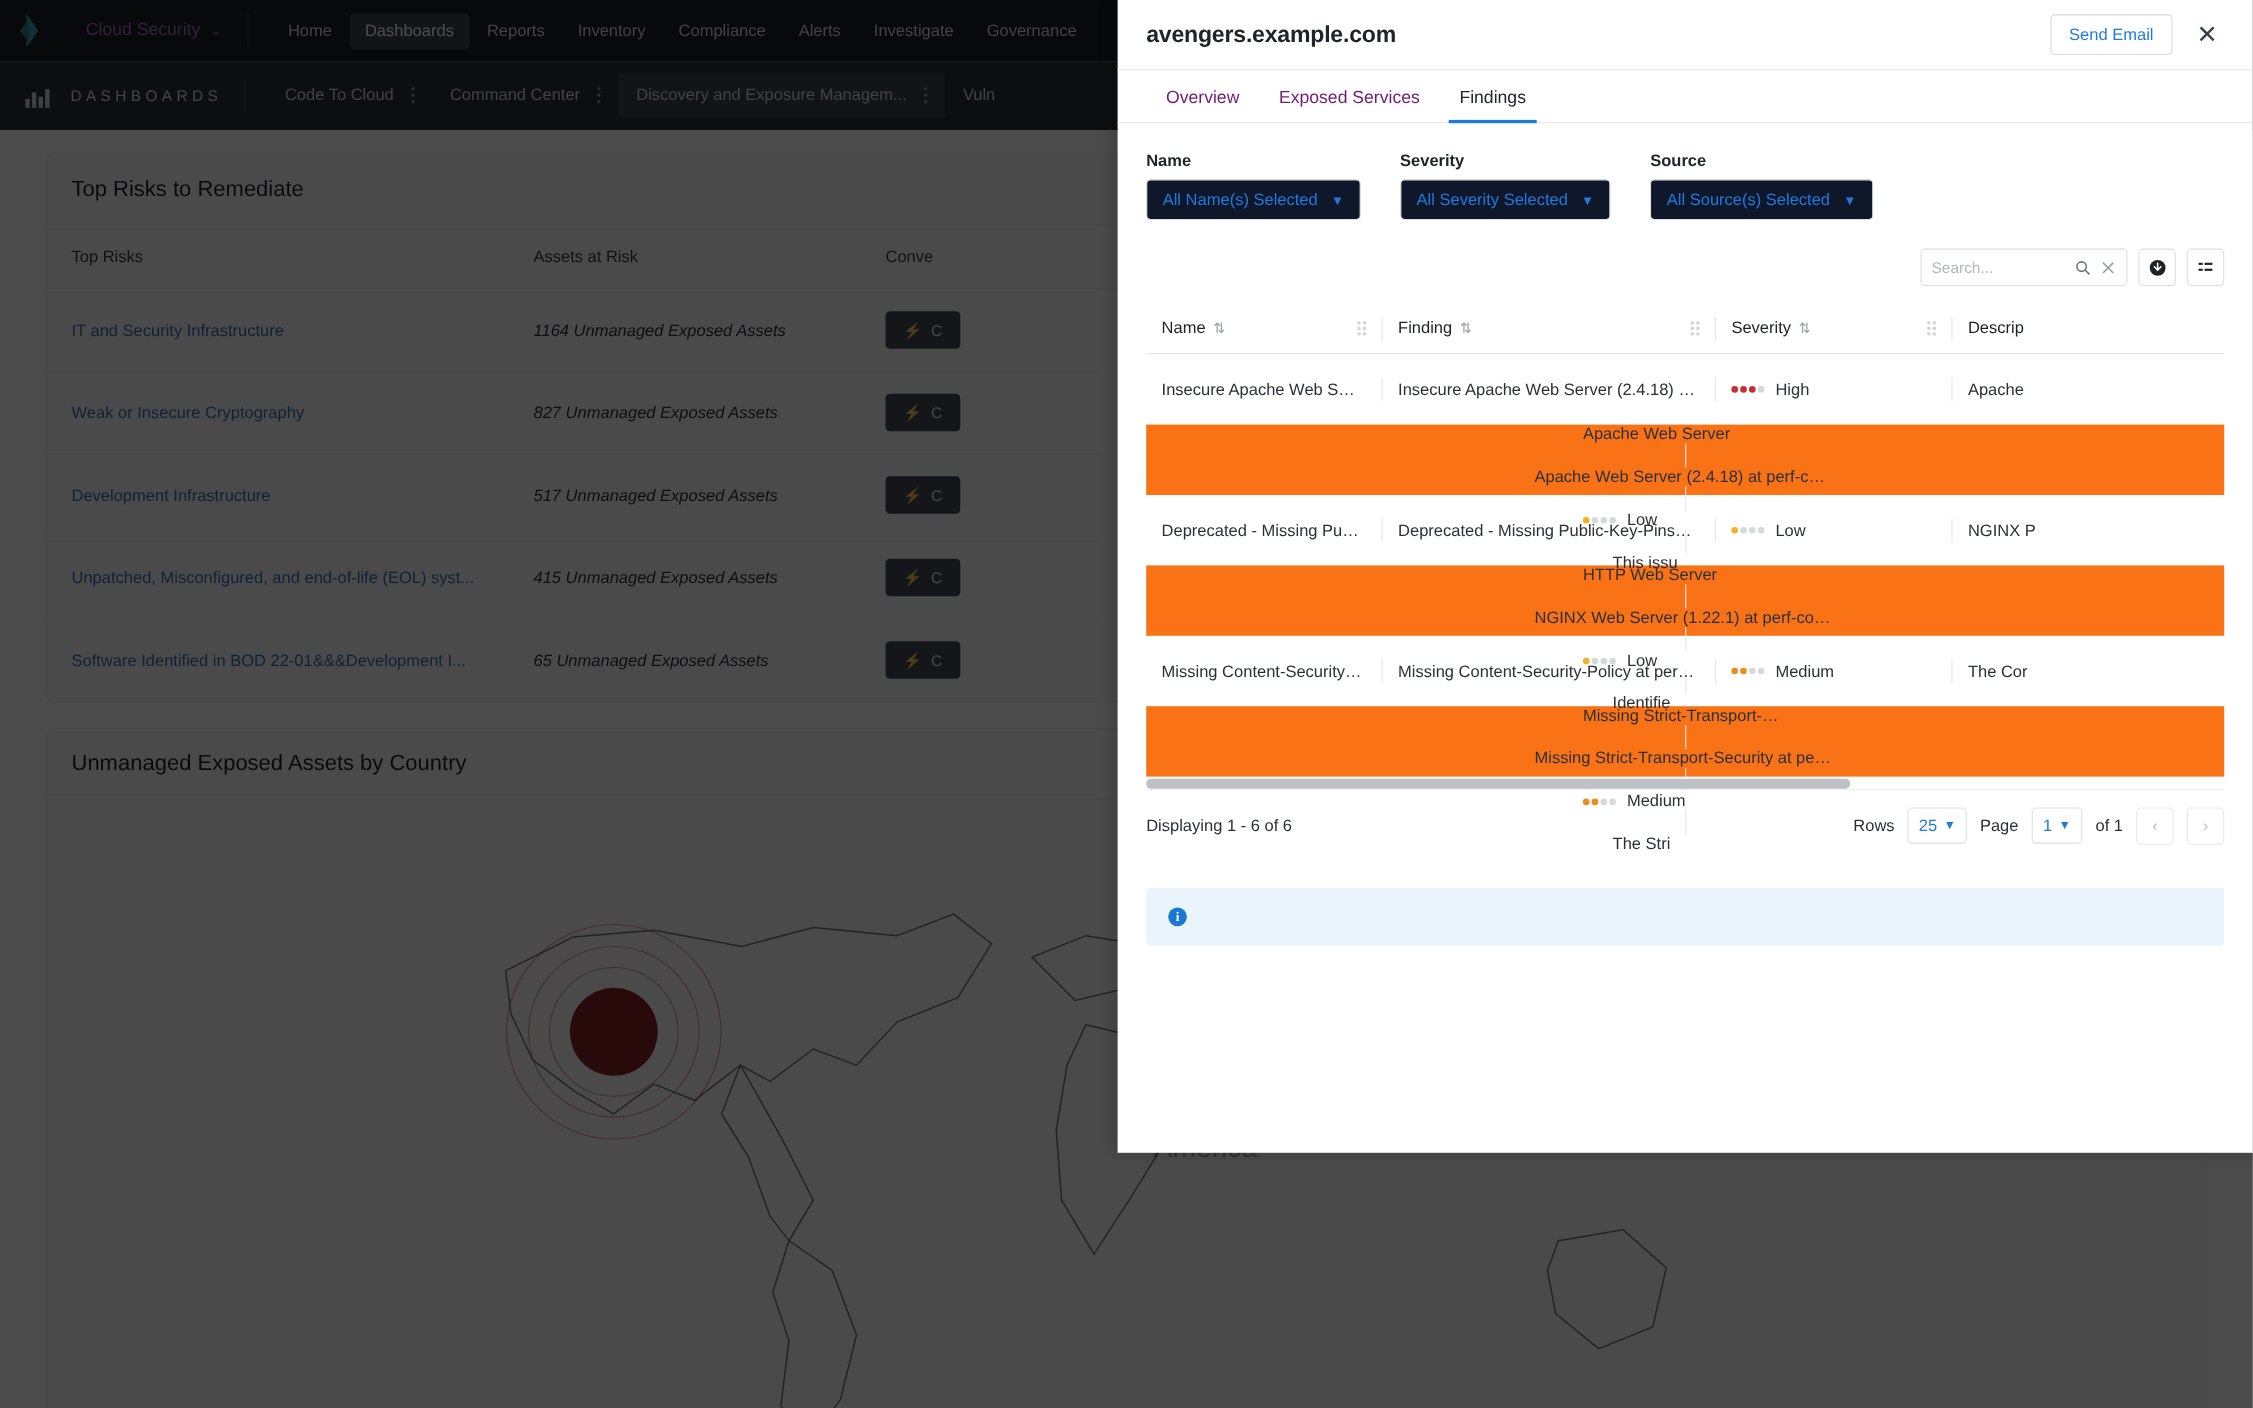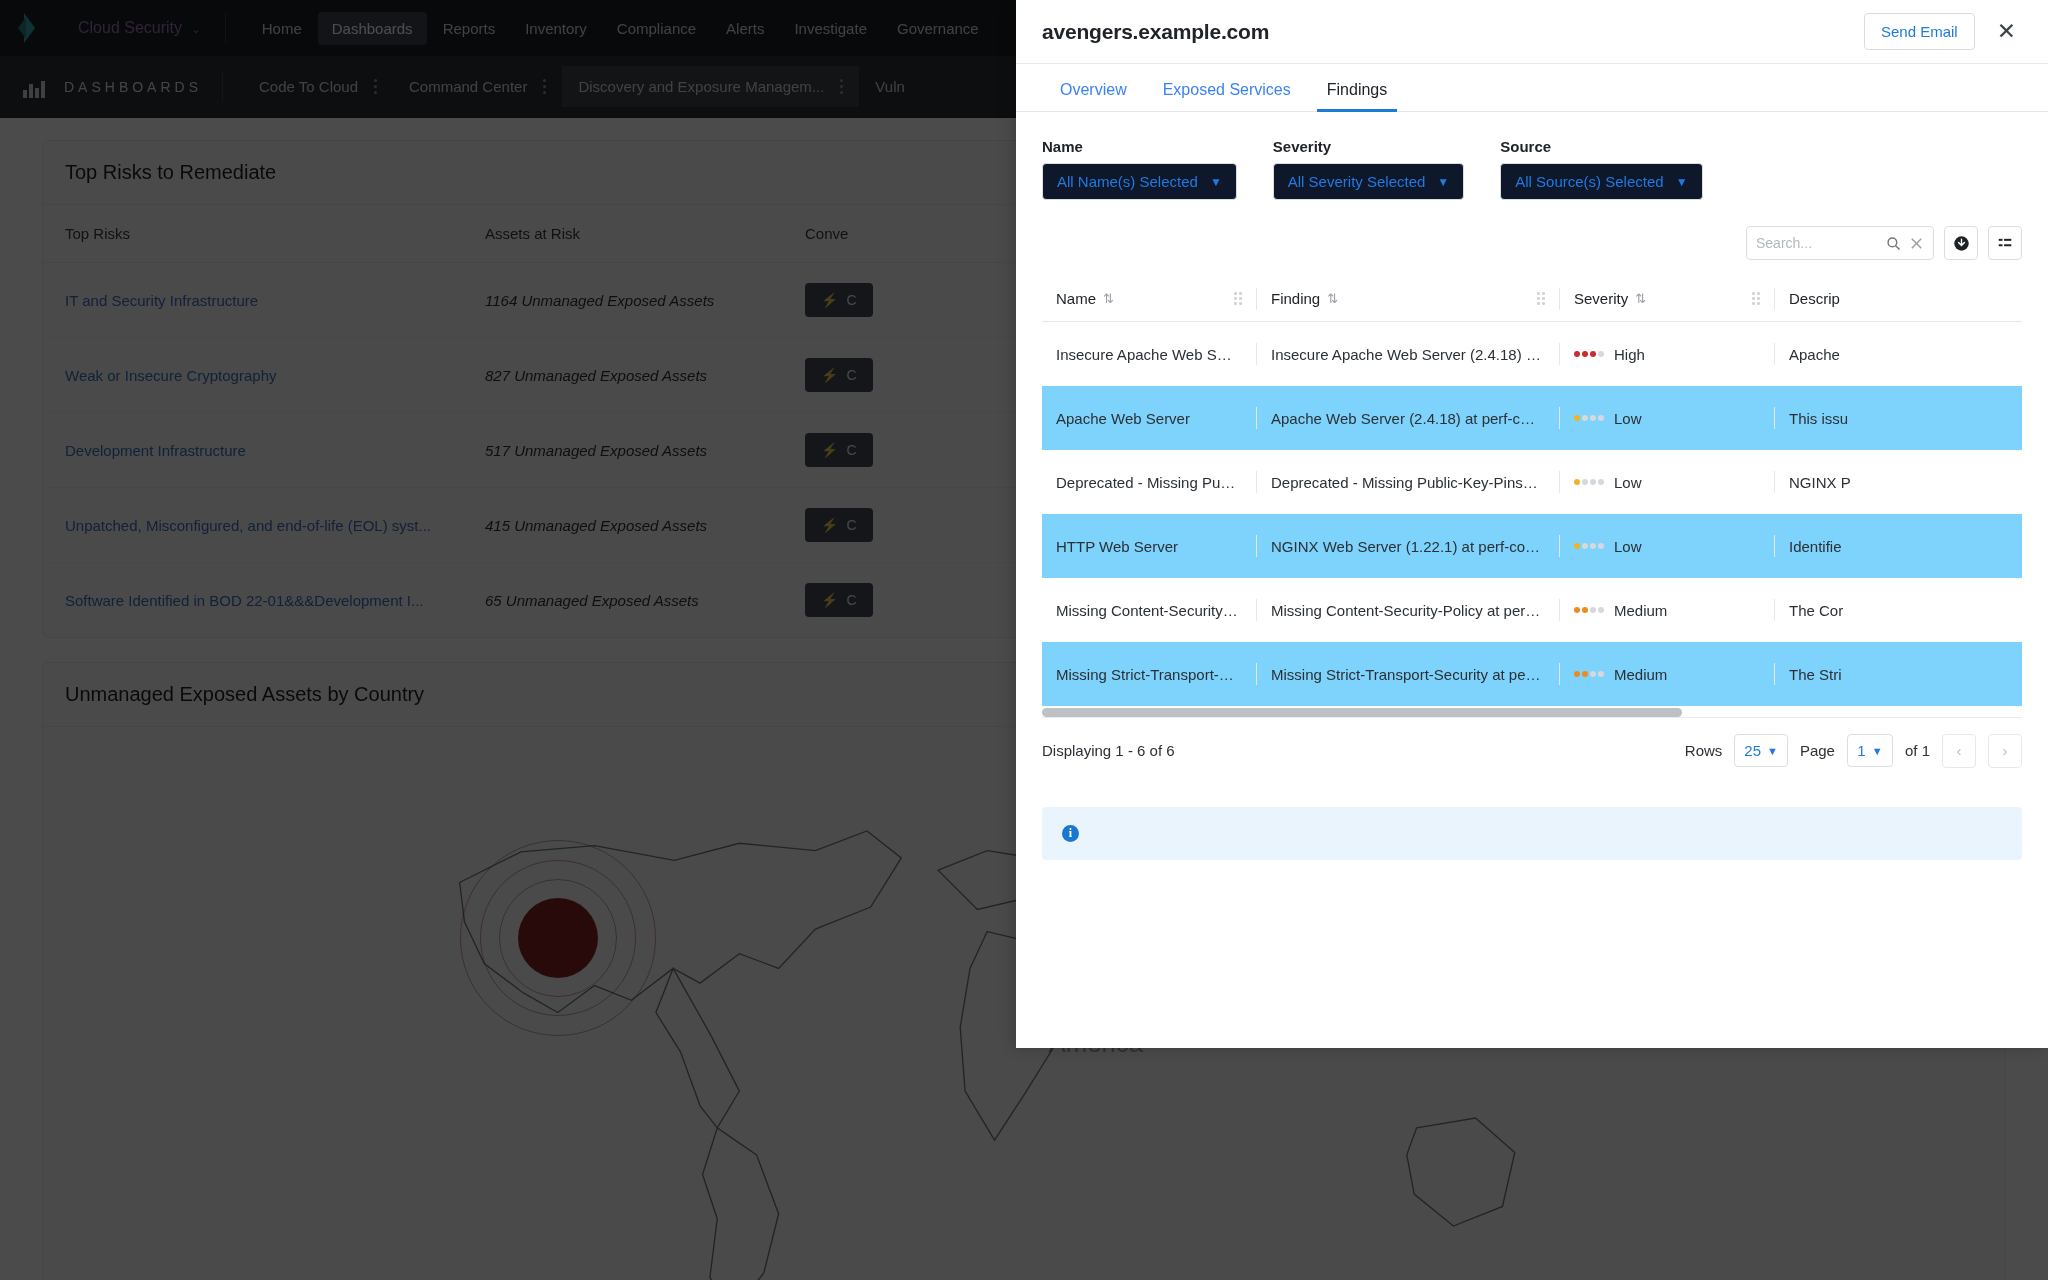--- a/index.html
+++ b/index.html
@@ -124,21 +124,21 @@
   .close-x {
     font-size: 23px; color: #3c4249; line-height: 1; cursor: pointer;
     padding: 2px 6px; font-family: "Liberation Sans", sans-serif;
   }
 
   .tabs {
     display: flex; align-items: flex-end; gap: 0;
     padding: 0 26px; border-bottom: 1px solid #e4e6e8; flex: none; height: 48px;
   }
   .tab {
-    font-size: 16px; color: #3b82f6; padding: 0 18px 12px 18px;
+    font-size: 16px; color: #701a75; padding: 0 18px 12px 18px;
     cursor: pointer; position: relative; white-space: nowrap;
   }
   .tab.active { color: #20242a; }
   .tab.active:after {
     content: ""; position: absolute; left: 8px; right: 8px; bottom: -1px;
     height: 3px; background: #1c7bd4;
   }
 
   .panel-body { padding: 26px 26px 0 26px; overflow: hidden; flex: 1; }
 
@@ -179,21 +179,21 @@
   }
   .gh .sort { margin-left: 7px; color: #9aa0a6; font-size: 13px; letter-spacing: -2px; }
   .grip {
     display: grid; grid-template-columns: 3px 3px; gap: 2px; margin-left: auto; margin-right: 14px;
     opacity: .55;
   }
   .grip b { width: 3px; height: 3px; background: #aeb3b8; border-radius: 1px; display:block; }
   .vsep { width: 1px; height: 22px; background: #e4e6e8; flex: none; }
 
   .grid-row { display: flex; align-items: center; height: 64px; font-size: 15px; color: #2b3036; }
-  .grid-row.alt { background: #7dd3fc; }
+  .grid-row.alt { background: #f97316; flex-direction: column; }
   .gc { flex: none; padding-right: 18px; overflow: hidden; text-overflow: ellipsis; white-space: nowrap; }
 
   .col-name    { width: 214px; padding-left: 14px; }
   .col-finding { width: 302px; padding-left: 14px; }
   .col-sev     { width: 214px; padding-left: 14px; }
   .col-desc    { width: 160px; padding-left: 14px; }
 
   .sev { display: flex; align-items: center; gap: 10px; }
   .dots { display: flex; gap: 2px; }
   .dots i { width: 6px; height: 6px; border-radius: 50%; background: #d6d9dc; display:block; }

